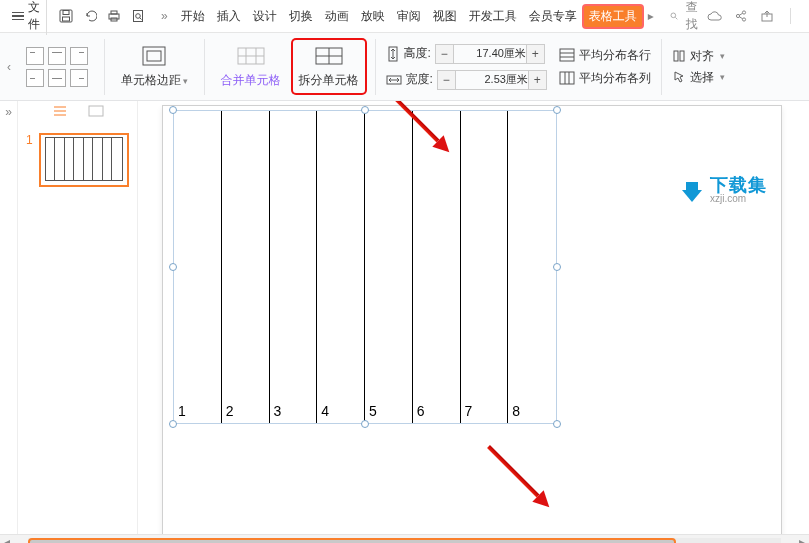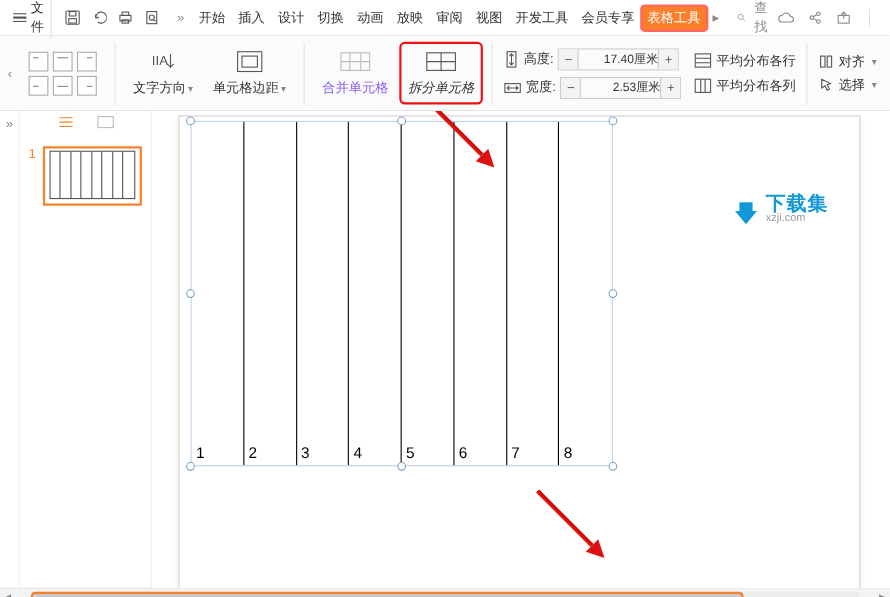--- a/index.html
+++ b/index.html
@@ -61,21 +61,21 @@
 
   .align-grid { display:grid; grid-template-columns: repeat(3, 18px); grid-auto-rows:18px; gap:4px;}
   .align-cell { border:1px solid #aaa; position:relative; background:#fff;}
   .align-cell::before{ content:""; position:absolute; left:3px; right:3px; top:50%; height:1px; background:#888;}
   .align-cell.top::before{ top:4px;}
   .align-cell.left::before{ right:8px;}
   .align-cell.right::before{ left:8px;}
 
   .big-btn { display:flex; flex-direction:column; align-items:center; gap:4px; padding:4px 6px; border-radius:3px;}
   .big-btn.disabled { color:#8b5cf6;}
-  .big-btn.highlight { box-shadow: 0 0 0 2px #e11; font-style: italic; }
+  .big-btn.highlight { box-shadow: 0 0 0 2px #e11; }
   .big-btn .lbl { font-size:12px; white-space:nowrap;}
   .icon-stack { width:30px; height:24px; display:flex; align-items:center; justify-content:center;}
   .drop-caret { font-size:9px; color:#888; margin-left:2px;}
 
   .size-rows { display:flex; flex-direction:column; gap:6px;}
   .size-row { display:flex; align-items:center; gap:4px;}
   .spinner { display:flex; align-items:center; border:1px solid #ccc; height:20px;}
   .spinner .btn { width:18px; text-align:center; color:#555; background:#f3f3f3; border-right:1px solid #ccc; line-height:18px;}
   .spinner .btn.plus{ border-left:1px solid #ccc; border-right:none;}
   .spinner .val { width:72px; text-align:right; font-size:11px; color:#333;}
@@ -142,22 +142,22 @@
     position:absolute; width:8px; height:8px; background:#fff; border:1px solid #7aa4c9; border-radius:50%;
   }
   .h-tl{ left:-5px; top:-5px;} .h-tm{ left:50%; margin-left:-4px; top:-5px;}
   .h-tr{ right:-5px; top:-5px;} .h-ml{ left:-5px; top:50%; margin-top:-4px;}
   .h-mr{ right:-5px; top:50%; margin-top:-4px;}
   .h-bl{ left:-5px; bottom:-5px;} .h-bm{ left:50%; margin-left:-4px; bottom:-5px;}
   .h-br{ right:-5px; bottom:-5px;}
 
   
   .watermark {
-    position:absolute; right:28px; top:70px;
-    display:flex; align-items:flex-end; gap:6px;
+    position:absolute; right:14px; top:70px;
+    display:flex; align-items:flex-start; gap:6px;
     color:#1198d6; font-weight:700;
   }
   .wm-arrow {
     width:0;height:0;
     border-left:10px solid transparent;
     border-right:10px solid transparent;
     border-top:12px solid #1198d6;
     position:relative;
   }
   .wm-arrow::before{
@@ -296,29 +296,20 @@
       <div class="align-cell top"></div>
       <div class="align-cell top right"></div>
       <div class="align-cell left"></div>
       <div class="align-cell"></div>
       <div class="align-cell right"></div>
     </div>
   </div>
 
   <div class="sep-v"></div>
 
-  <div class="big-btn">
-    <span class="icon-stack">
-      <svg width="26" height="22" viewBox="0 0 26 22">
-          <text x="3" y="14" font-size="12" fill="#555">IIA</text>
-          <path d="M20 4v12l3-3M20 16l-3-3" stroke="#555" fill="none"></path>
-        </svg>
-    </span>
-    <span class="lbl"><span>文字方向</span><span class="drop-caret">▾</span></span>
-  </div>
 
   <div class="big-btn">
     <span class="icon-stack">
       <svg width="26" height="22" viewBox="0 0 26 22">
           <rect x="2" y="2" width="22" height="18" fill="none" stroke="#555"></rect>
           <rect x="6" y="6" width="14" height="10" fill="none" stroke="#555"></rect>
         </svg>
     </span>
     <span class="lbl"><span>单元格边距</span><span class="drop-caret">▾</span></span>
   </div>

